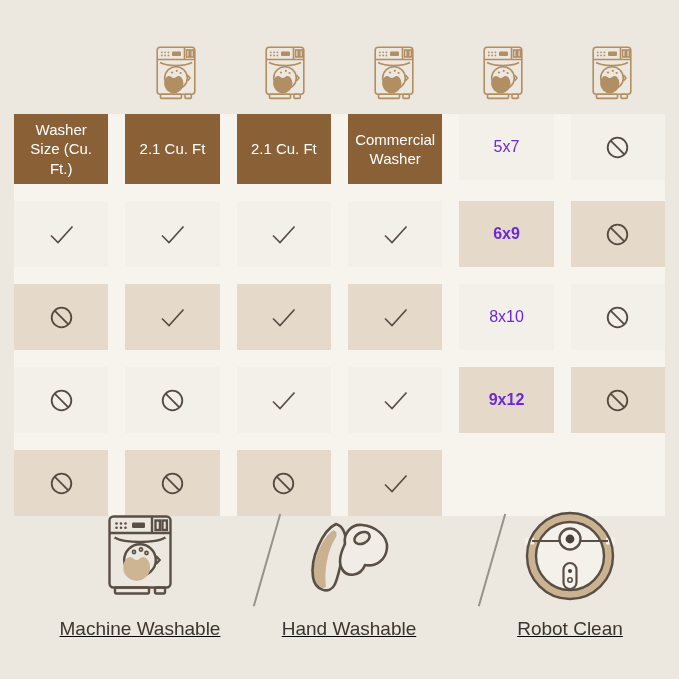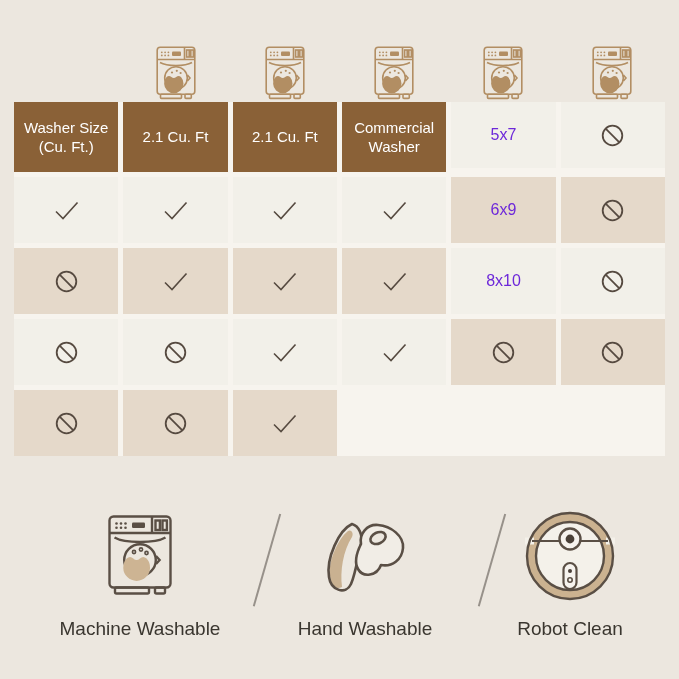--- a/index.html
+++ b/index.html
@@ -17,41 +17,41 @@
 
   
   .washer-row{
     position:absolute;left:14px;top:44px;width:651px;
     display:grid;grid-template-columns:repeat(6,1fr);gap:3px;
   }
   .icon-cell{height:60px;display:flex;align-items:center;justify-content:center;}
 
   
   .grid-table{
-    position:absolute;left:14px;top:102px;width:651px;
-    display:grid;grid-template-columns:repeat(6,1fr);gap:5px;
+    position:absolute;left:14px;top:114px;width:651px;
+    display:grid;grid-template-columns:repeat(6,1fr);gap:17px;
     background:var(--cell-gap);
   }
   .hcell{
     background:var(--header-bg);color:var(--header-text);
     height:70px;display:flex;align-items:center;justify-content:center;
     text-align:center;font-size:15px;font-weight:500;line-height:1.3;
     padding:0 7px;box-sizing:border-box;
   }
   .cell{height:66px;display:flex;align-items:center;justify-content:center;}
   .cell.light{background:var(--row-light);}
-  .cell.dark{background:var(--row-dark);}
+  .cell.dark{background:var(--row-dark);font-weight:bold;}
   .label-cell{font-size:16px;color:#6d28d9;}
 
   
-  .footer-item{position:absolute;top:506px;width:210px;display:flex;flex-direction:column;align-items:center;}
+  .footer-item{position:absolute;top:506px;width:210px;display:flex;flex-direction:column;align-items:center;text-decoration:underline;}
   .footer-item .icon-box{height:100px;display:flex;align-items:center;justify-content:center;}
   .footer-label{margin-top:12px;font-size:19px;color:var(--label-text);white-space:nowrap;}
   .fi-machine{left:35px;}
-  .fi-hand{left:260px;}
+  .fi-hand{left:244px;}
   .fi-robot{left:465px;}
   .divider{
     position:absolute;top:512px;width:1.5px;height:96px;
     background:var(--divider);transform:rotate(16deg);
   }
   .divider.d1{left:266px;}
   .divider.d2{left:491px;}
 </style>
 </head>
 <body>
@@ -301,20 +301,21 @@
       <div class="cell light">
         <svg width="27" height="23" viewBox="0 0 27 23">
     <polyline points="3,12.5 10,19.5 24.5,3.5" fill="none" stroke="#564a40" stroke-width="1.6"></polyline>
   </svg>
       </div>
       <div class="cell light">
         <svg width="27" height="23" viewBox="0 0 27 23">
     <polyline points="3,12.5 10,19.5 24.5,3.5" fill="none" stroke="#564a40" stroke-width="1.6"></polyline>
   </svg>
       </div>
+      <div class="cell label-cell dark">9x12</div>
       <div class="cell dark">
         <svg width="25" height="25" viewBox="0 0 25 25">
     <g stroke="#564a40" stroke-width="1.8" fill="none">
       <circle cx="12.5" cy="12.5" r="9.8"></circle>
       <line x1="5.9" y1="5.9" x2="19.1" y2="19.1"></line>
     </g>
   </svg>
       </div>
       <div class="cell dark">
         <svg width="25" height="25" viewBox="0 0 25 25">

